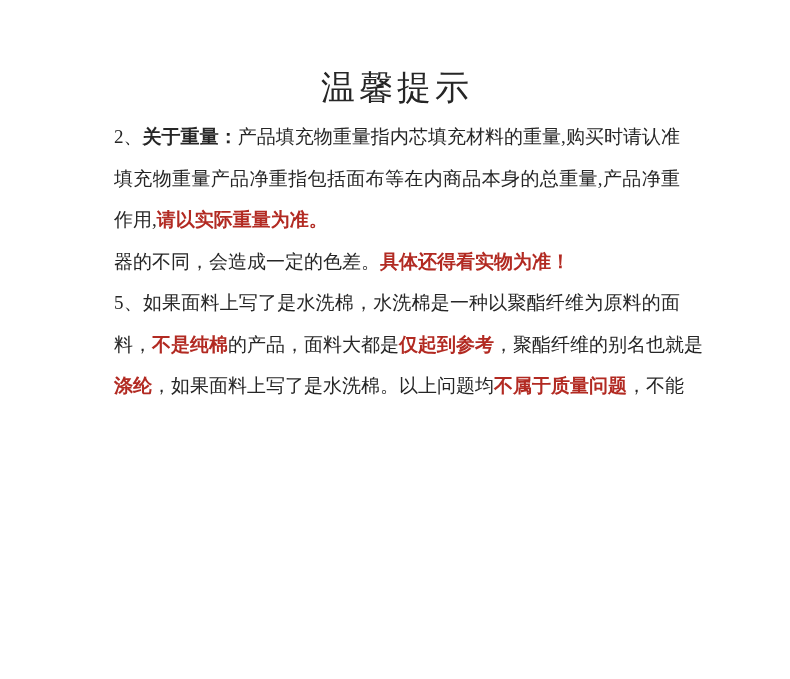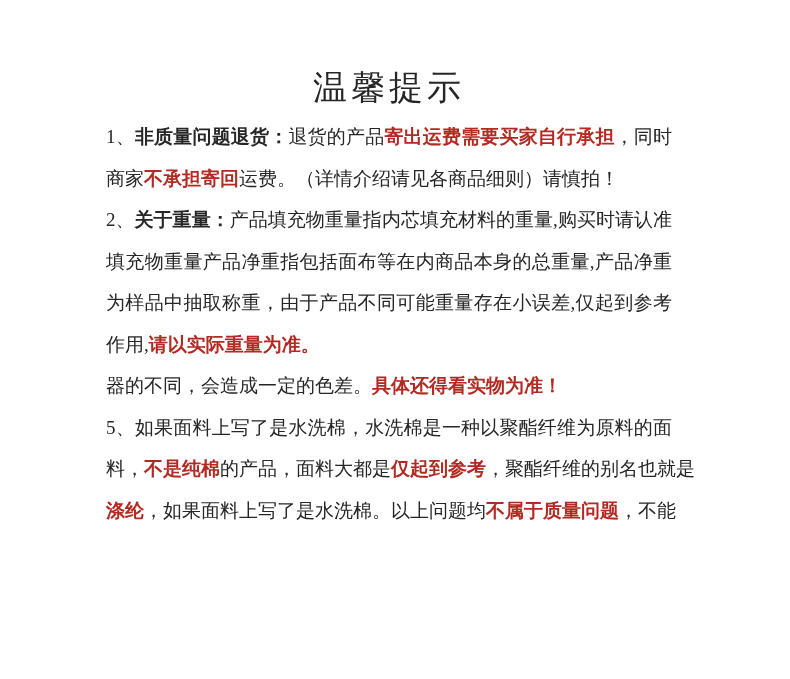--- a/index.html
+++ b/index.html
@@ -16,21 +16,21 @@
   body {
     width: 790px;
     height: 679px;
     overflow: hidden;
     position: relative;
     font-family: "Liberation Serif", "DejaVu Serif", serif;
     color: var(--text);
   }
   .notice {
     position: absolute;
-    left: 106px;
+    left: 114px;
     top: 0;
     width: 566px;
     padding-top: 65px;
   }
   .notice-title {
     margin: 0;
     font-size: 34px;
     line-height: 46px;
     font-weight: 400;
     text-align: center;
@@ -56,27 +56,22 @@
   .seg-bold { font-weight: bold; }
   .seg-red  { font-weight: bold; color: var(--accent); }
 </style>
 </head>
 <body>
 
 <main class="notice">
   <h1 class="notice-title">温馨提示</h1>
   <div class="paragraphs" id="paragraphs">
       <div class="paragraph">
-        <div class="line"><span>1、</span><span class="seg-bold">非质量问题退货：</span><span>退货的产品</span><span class="seg-red">寄出运费需要买家自行承担</span><span>，同时</span></div>
-        <div class="line last"><span>商家</span><span class="seg-red">不承担寄回</span><span>运费。（详情介绍请见各商品细则）请慎拍！</span></div>
-      </div>
-      <div class="paragraph">
         <div class="line"><span>2、</span><span class="seg-bold">关于重量：</span><span>产品填充物重量指内芯填充材料的重量,购买时请认准</span></div>
         <div class="line"><span>填充物重量产品净重指包括面布等在内商品本身的总重量,产品净重</span></div>
-        <div class="line"><span>为样品中抽取称重，由于产品不同可能重量存在小误差,仅起到参考</span></div>
         <div class="line last"><span>作用,</span><span class="seg-red">请以实际重量为准。</span></div>
       </div>
       <div class="paragraph">
         <div class="line last"><span>器的不同，会造成一定的色差。</span><span class="seg-red">具体还得看实物为准！</span></div>
       </div>
       <div class="paragraph">
         <div class="line"><span>5、如果面料上写了是水洗棉，水洗棉是一种以聚酯纤维为原料的面</span></div>
         <div class="line"><span>料，</span><span class="seg-red">不是纯棉</span><span>的产品，面料大都是</span><span class="seg-red">仅起到参考</span><span>，聚酯纤维的别名也就是</span></div>
         <div class="line"><span class="seg-red">涤纶</span><span>，如果面料上写了是水洗棉。以上问题均</span><span class="seg-red">不属于质量问题</span><span>，不能</span></div>
       </div>

